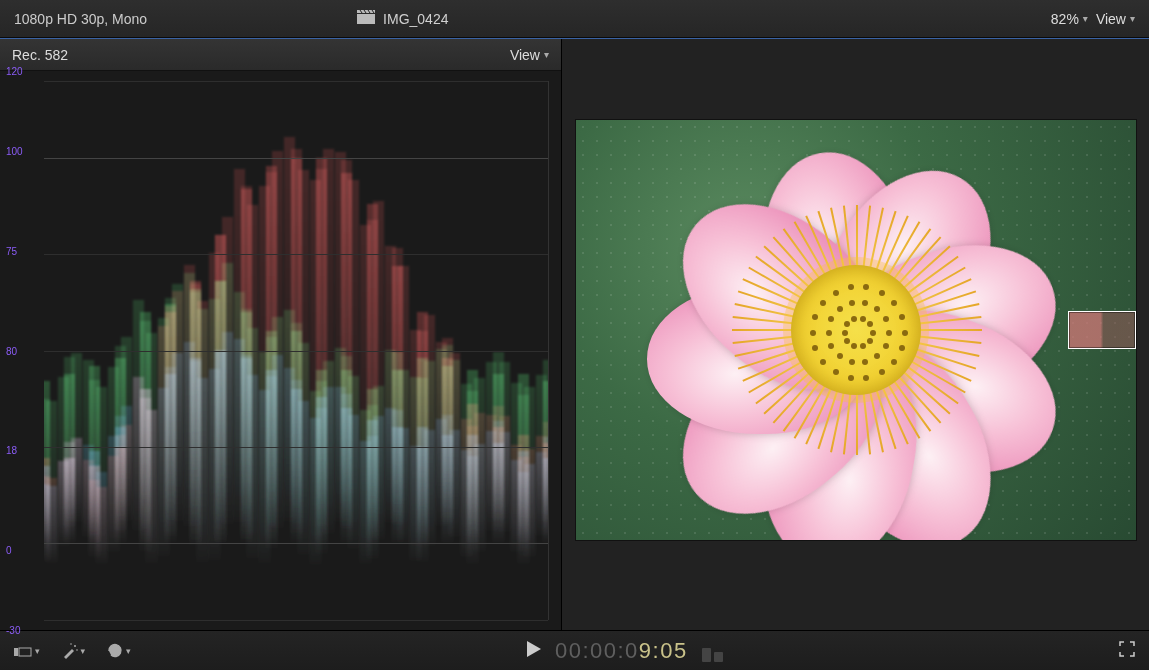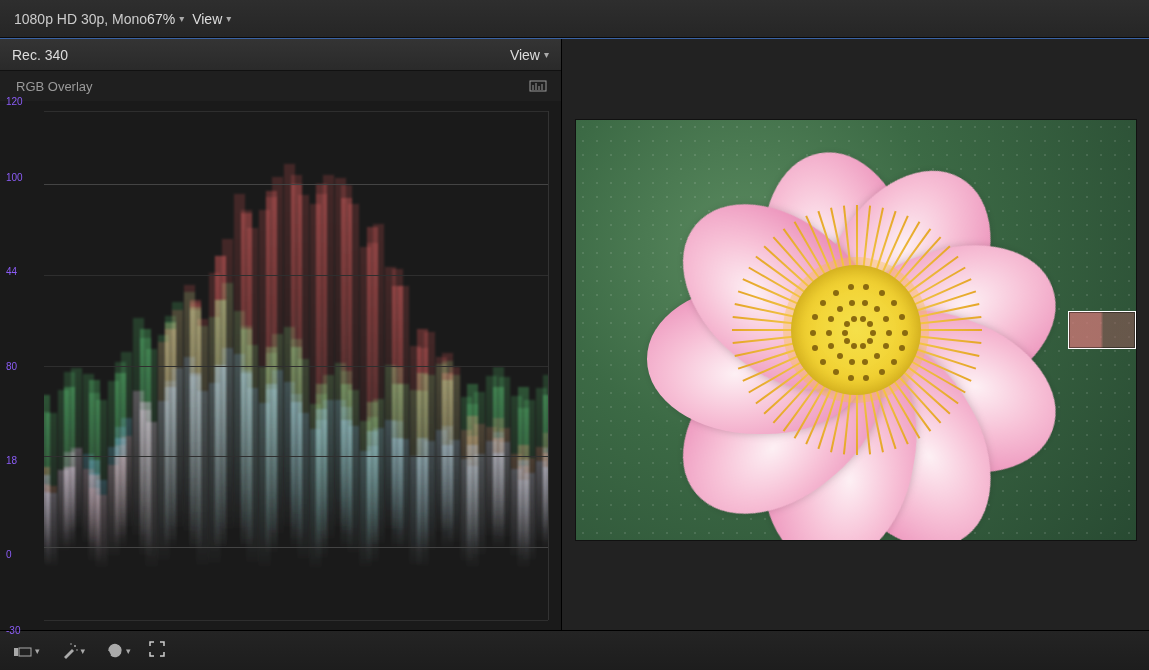--- a/index.html
+++ b/index.html
@@ -59,61 +59,62 @@
     .audio-ind { display:flex; gap:3px; align-items:flex-end; height:22px;}
     .abar { width:9px; background:#444; border-radius:1px;}
     .btm-right { display:flex; align-items:center; gap:16px;}
     .fs-icon { color:#aaa; cursor:pointer;}
   </style>
 </head>
 <body>
 
 <div class="top-bar">
   <div class="top-left">1080p HD 30p, Mono</div>
+  <div class="top-center">
+    <span>
+      <svg width="18" height="14" viewBox="0 0 18 14">
+          <rect x="0" y="4" width="18" height="10" fill="#bbb"></rect>
+          <polygon points="0,0 18,0 18,3 0,3" fill="#bbb"></polygon>
+          <line x1="3" y1="0" x2="5" y2="3" stroke="#222"></line>
+          <line x1="7" y1="0" x2="9" y2="3" stroke="#222"></line>
+          <line x1="11" y1="0" x2="13" y2="3" stroke="#222"></line>
+          <line x1="15" y1="0" x2="17" y2="3" stroke="#222"></line>
+        </svg>
+    </span>
+    <span>IMG_0424</span>
+  </div>
   <div class="top-right">
     <span class="dd">
-      <span>67%</span>
+      <span>82%</span>
       <span class="chev">▾</span>
     </span>
     <span class="dd">
       <span>View</span>
       <span class="chev">▾</span>
     </span>
   </div>
 </div>
 
 <div class="split">
 
   <div class="left-pane">
     <div class="scope-bar">
-      <span>Rec. 340</span>
+      <span>Rec. 582</span>
       <span class="dd">
         <span>View</span>
         <span class="chev">▾</span>
-      </span>
-    </div>
-    <div class="scope-sub">
-      <span>RGB Overlay</span>
-      <span>
-        <svg width="18" height="14" viewBox="0 0 18 14" fill="none" stroke="#999" stroke-width="1">
-            <rect x="1" y="3" width="16" height="10"></rect>
-            <line x1="4" y1="12" x2="4" y2="7"></line>
-            <line x1="7" y1="12" x2="7" y2="5"></line>
-            <line x1="10" y1="12" x2="10" y2="8"></line>
-            <line x1="13" y1="12" x2="13" y2="6"></line>
-          </svg>
       </span>
     </div>
     <div class="scope-area">
       <div class="y-labels" id="ylabels">
           <div class="y-label" style="top: 100%;">-30</div>
           <div class="y-label" style="top: 85.7143%;">0</div>
           <div class="y-label" style="top: 67.8571%;">18</div>
           <div class="y-label" style="top: 50%;">80</div>
-          <div class="y-label" style="top: 32.1429%;">44</div>
+          <div class="y-label" style="top: 32.1429%;">75</div>
           <div class="y-label" style="top: 14.2857%;">100</div>
           <div class="y-label" style="top: 0%;">120</div>
         </div>
       <div class="plot" id="plot">
         <div class="waveform" id="waveform">
             <div class="trace" style="left: -1%; top: 70%; height: 15.7143%; background: linear-gradient(rgb(255, 77, 77), transparent);"></div>
             <div class="trace" style="left: -1%; top: 73.3659%; height: 15.7143%; background: linear-gradient(rgb(255, 77, 77), transparent); opacity: 0.18;"></div>
             <div class="trace" style="left: 0.3%; top: 73.6372%; height: 15.7143%; background: linear-gradient(rgb(255, 77, 77), transparent); opacity: 0.18;"></div>
             <div class="trace" style="left: 4%; top: 70%; height: 15.7143%; background: linear-gradient(rgb(255, 77, 77), transparent);"></div>
             <div class="trace" style="left: 2.7%; top: 70.5645%; height: 15.7143%; background: linear-gradient(rgb(255, 77, 77), transparent); opacity: 0.18;"></div>
@@ -519,20 +520,32 @@
       <span class="chev">▾</span>
     </span>
     <span class="bbtn">
       <svg width="16" height="16" viewBox="0 0 16 16" fill="none" stroke="#aaa" stroke-width="1.5">
           <path d="M2 8 A6 6 0 1 1 4 12"></path>
           <polyline points="8,4 8,8 11,10"></polyline>
         </svg>
       <span class="chev">▾</span>
     </span>
   </div>
+  <div class="btm-center">
+    <span class="play">
+      <svg width="14" height="16" viewBox="0 0 14 16">
+          <polygon points="0,0 14,8 0,16" fill="#ccc"></polygon>
+        </svg>
+    </span>
+    <span class="timecode"><span>00:00:0</span><span class="active">9:05</span></span>
+    <span class="audio-ind" id="audioind">
+        <div class="abar" style="height: 14px;"></div>
+        <div class="abar" style="height: 10px;"></div>
+      </span>
+  </div>
   <div class="btm-right">
     <span class="fs-icon">
       <svg width="16" height="16" viewBox="0 0 16 16" fill="none" stroke="#ccc" stroke-width="1.5">
           <polyline points="1,5 1,1 5,1"></polyline>
           <polyline points="11,1 15,1 15,5"></polyline>
           <polyline points="15,11 15,15 11,15"></polyline>
           <polyline points="5,15 1,15 1,11"></polyline>
         </svg>
     </span>
   </div>

